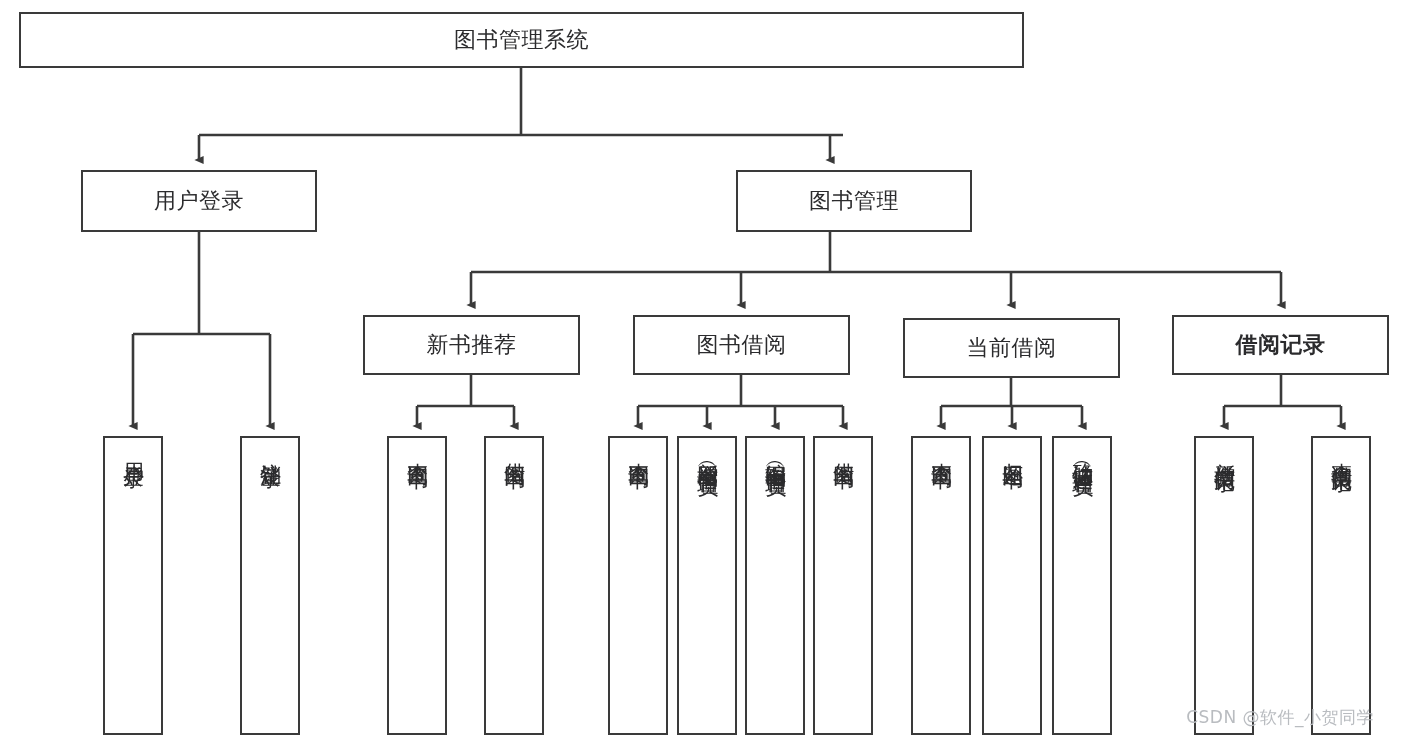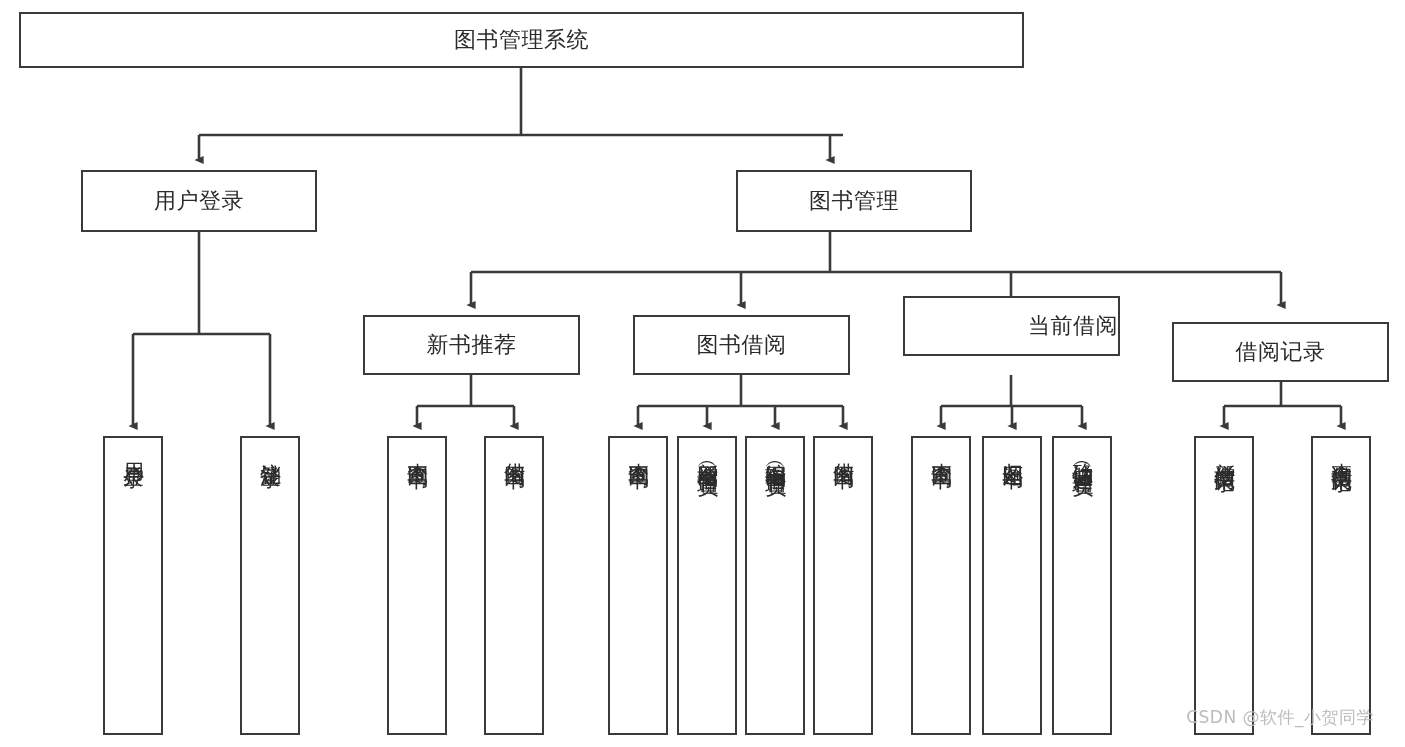--- a/index.html
+++ b/index.html
@@ -135,24 +135,24 @@
   <div class="node" style="left:736px; top:170px; width:236px; height:62px;">
     <span class="label">图书管理</span>
   </div>
 
   <div class="node" style="left:633px; top:315px; width:217px; height:60px;">
     <span class="label">图书借阅</span>
   </div>
   <div class="node" style="left:363px; top:315px; width:217px; height:60px;">
     <span class="label">新书推荐</span>
   </div>
-  <div class="node" style="left:903px; top:296px; width:217px; height:60px;justify-content:flex-end;">
+  <div class="node" style="left:903px; top:318px; width:217px; height:60px;">
     <span class="label">当前借阅</span>
   </div>
-  <div class="node" style="left:1172px; top:322px; width:217px; height:60px;">
+  <div class="node" style="left:1172px; top:315px; width:217px; height:60px;font-weight:bold;">
     <span class="label">借阅记录</span>
   </div>
 
   <div class="node vertical" style="left:103px; top:436px; width:60px; height:299px;">
     <span class="label">用户登录</span>
   </div>
   <div class="node vertical" style="left:240px; top:436px; width:60px; height:299px;">
     <span class="label">注销登录</span>
   </div>
 

